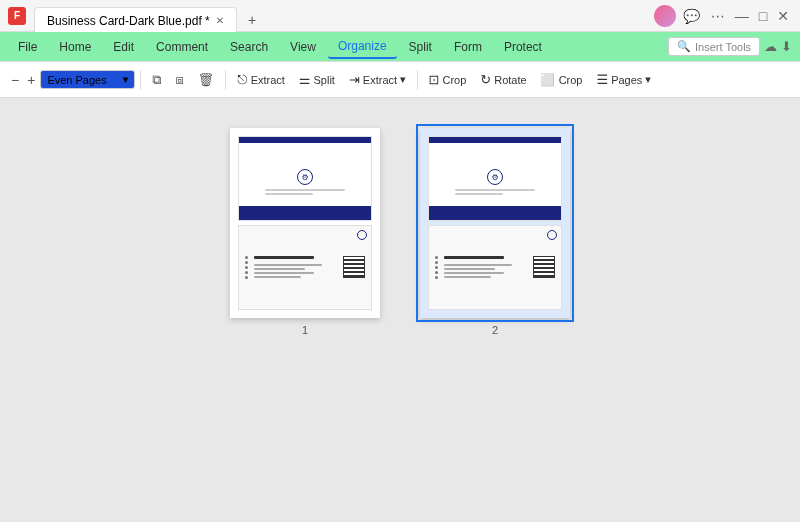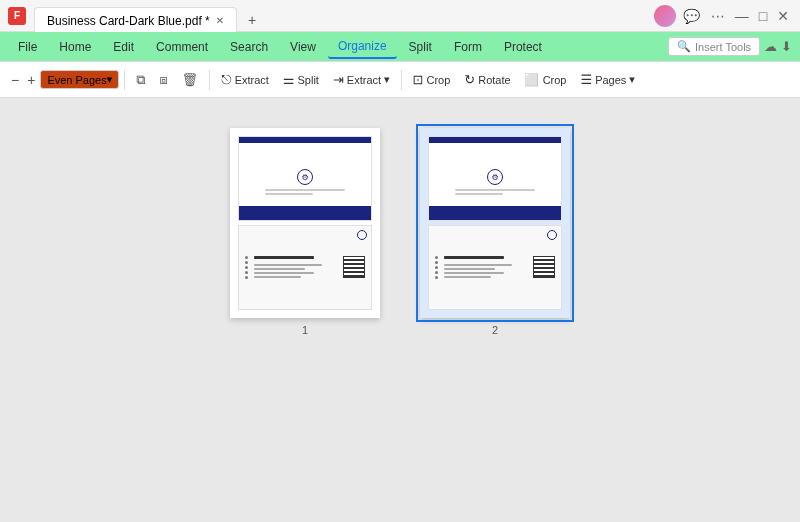--- a/index.html
+++ b/index.html
@@ -96,22 +96,22 @@
     }
     .toolbar-sep {
       width: 1px; height: 20px; background: #ddd; margin: 0 3px;
     }
     .zoom-btn {
       font-size: 14px; color: #555; cursor: pointer; padding: 3px;
     }
     .page-select {
       border: 1px solid #ccc; border-radius: 3px;
       padding: 2px 6px; font-size: 11px;
-      background: #c2410c; cursor: pointer;
-      display: flex; align-items: center; gap: 0;
+      background: #1d4ed8; cursor: pointer;
+      display: flex; align-items: center; gap: 16px;
     }
     .toolbar-icon {
       font-size: 13px; color: #555;
     }
 
     
     #main-content {
       flex: 1;
       background: #e8e8e8;
       display: flex;

